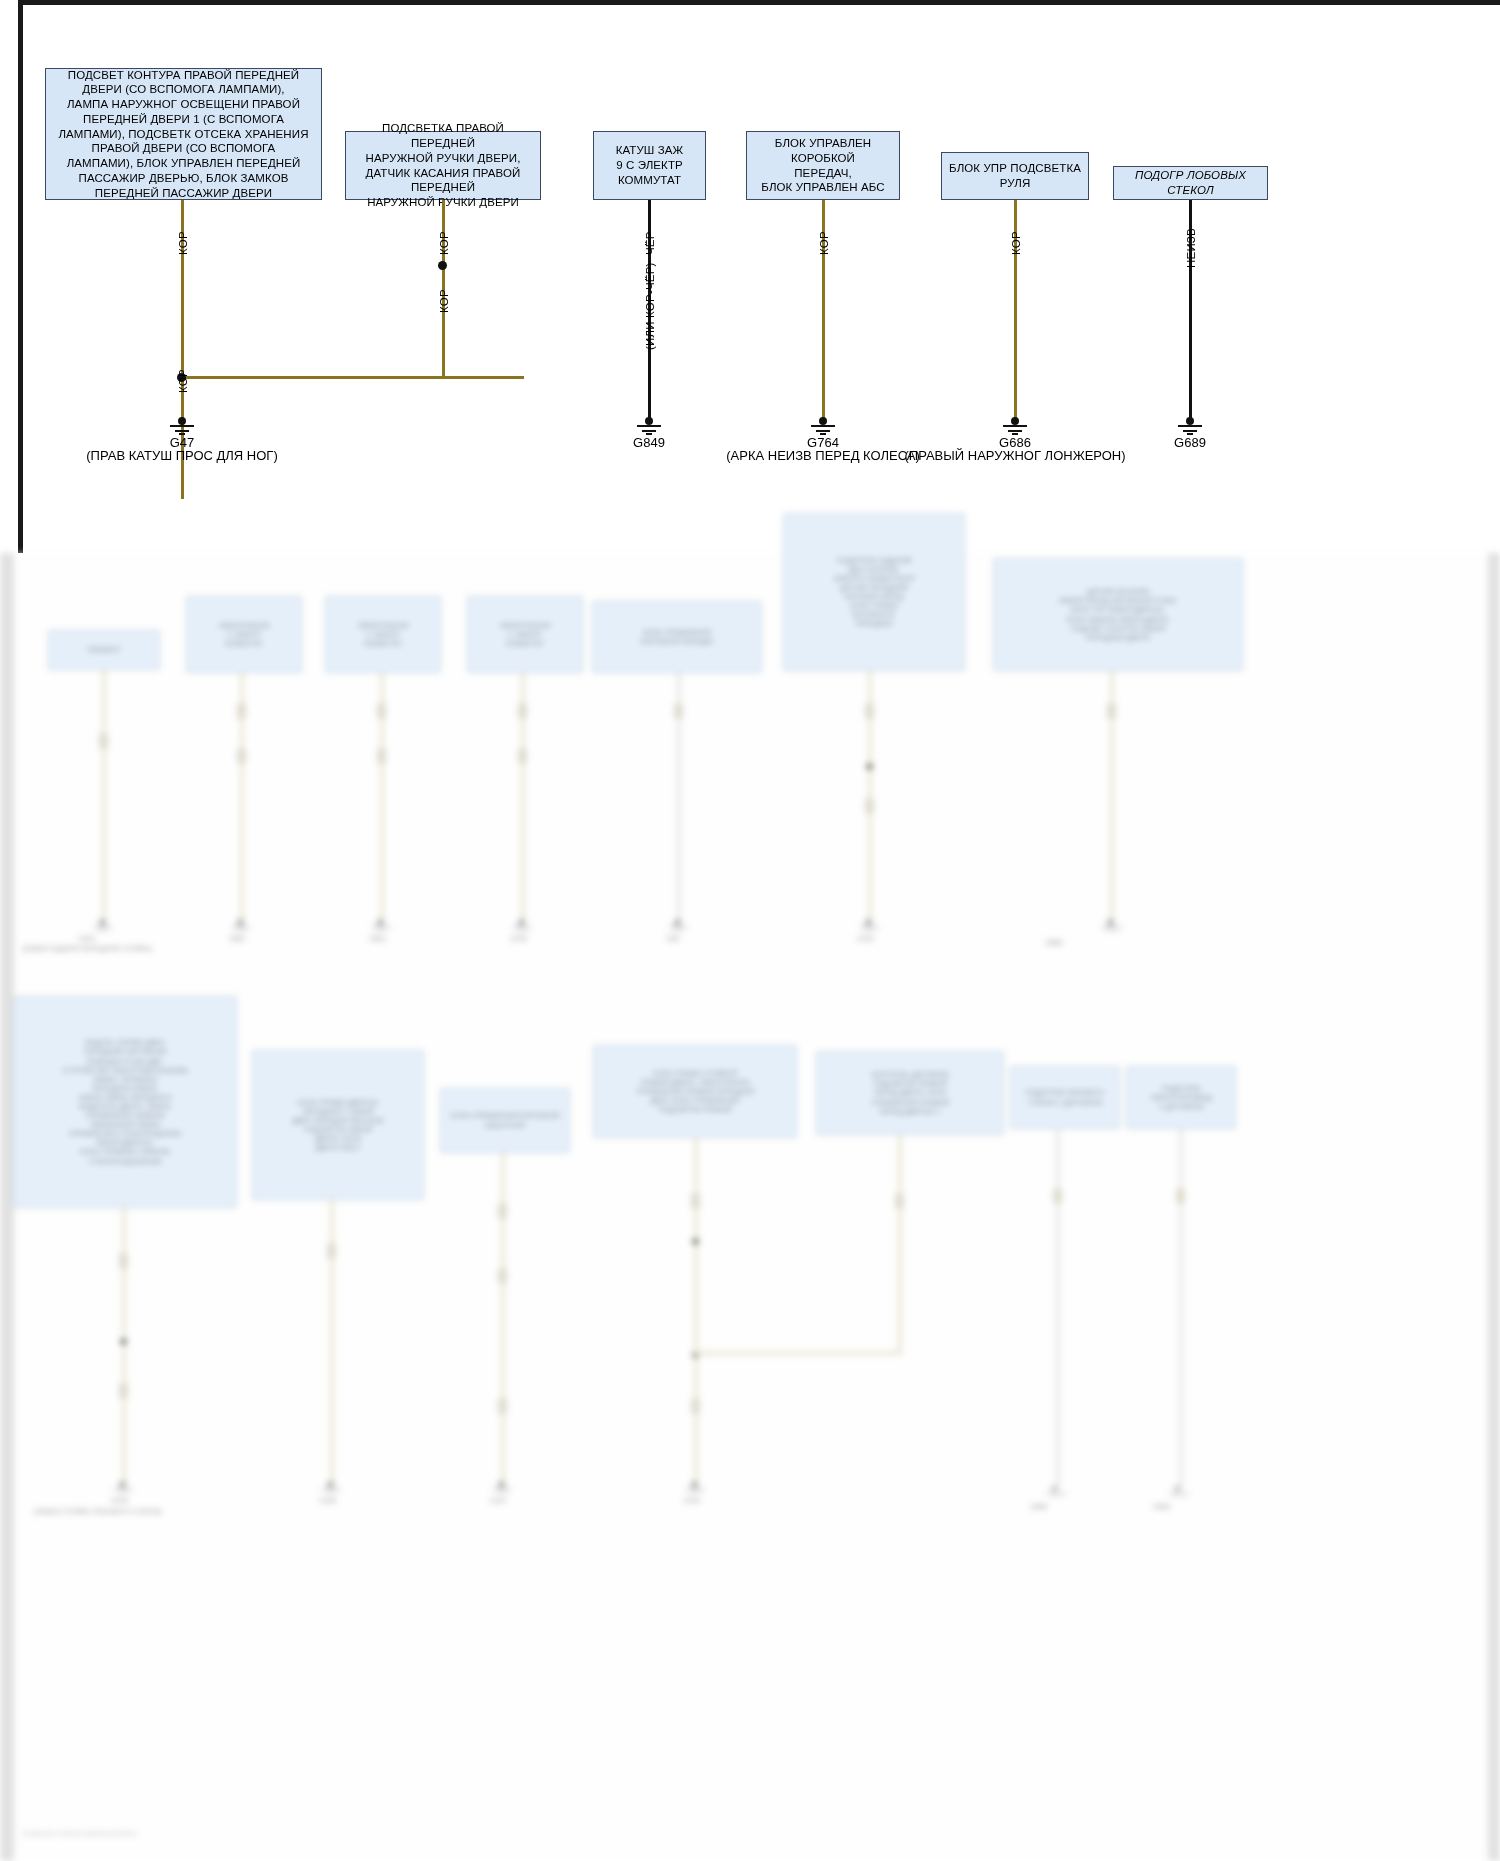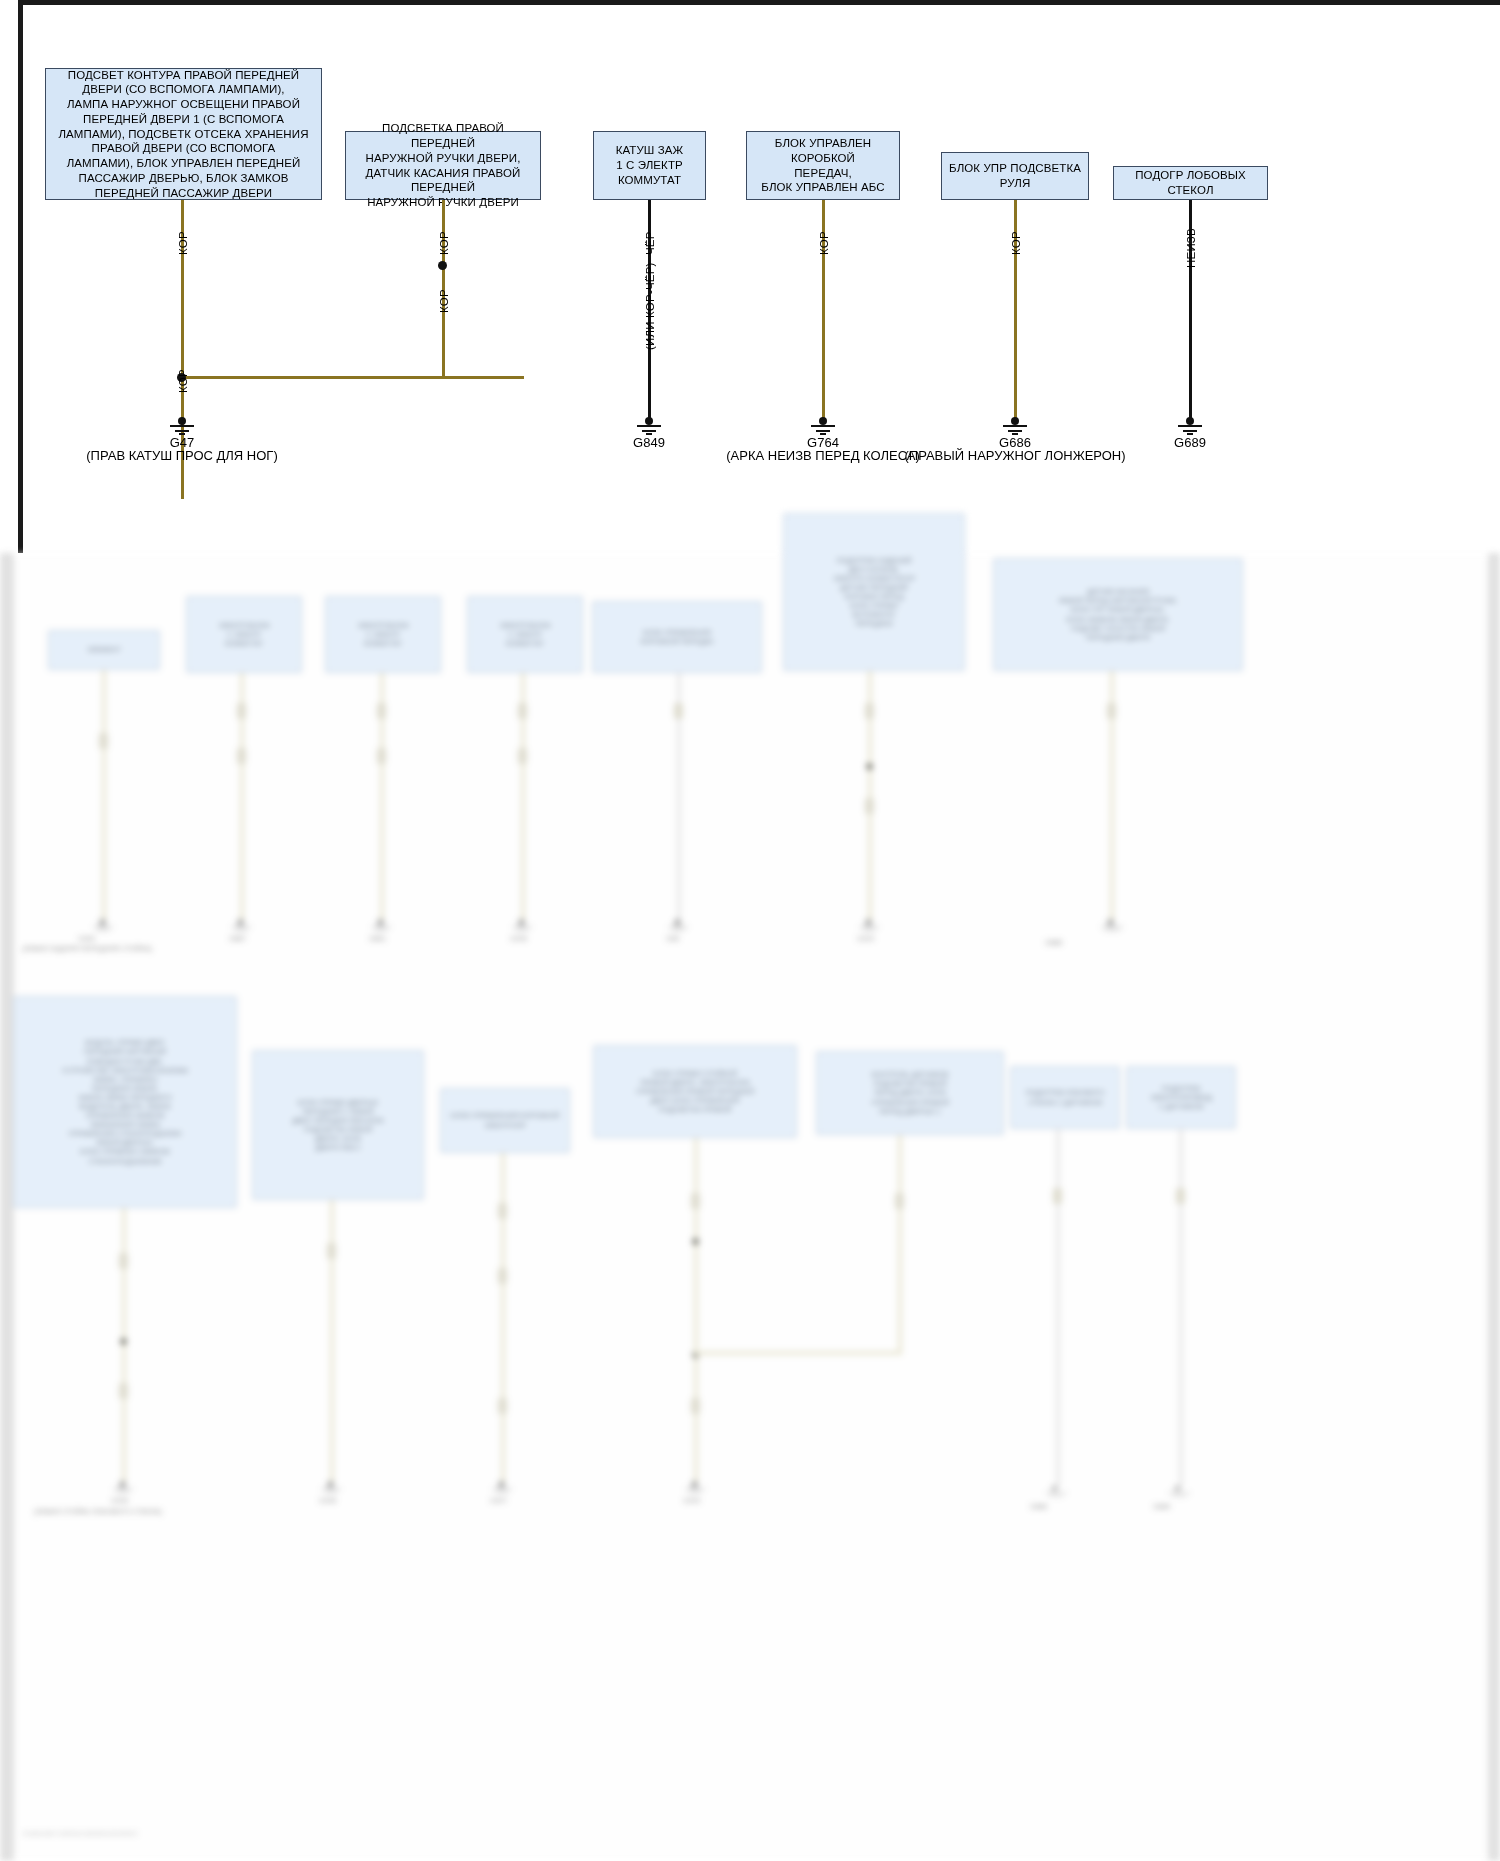--- a/index.html
+++ b/index.html
@@ -102,36 +102,36 @@
 
   <div class="node" style="left:322px;top:126px;width:196px;height:69px;">
     <span>ПОДСВЕТКА ПРАВОЙ ПЕРЕДНЕЙ
 НАРУЖНОЙ РУЧКИ ДВЕРИ,
 ДАТЧИК КАСАНИЯ ПРАВОЙ ПЕРЕДНЕЙ
 НАРУЖНОЙ РУЧКИ ДВЕРИ</span>
   </div>
 
   <div class="node" style="left:570px;top:126px;width:113px;height:69px;">
     <span>КАТУШ ЗАЖ
-1 С ЭЛЕКТР
+9 С ЭЛЕКТР
 КОММУТАТ</span>
   </div>
 
   <div class="node" style="left:723px;top:126px;width:154px;height:69px;">
     <span>БЛОК УПРАВЛЕН КОРОБКОЙ
 ПЕРЕДАЧ,
 БЛОК УПРАВЛЕН АБС</span>
   </div>
 
   <div class="node" style="left:918px;top:147px;width:148px;height:48px;">
     <span>БЛОК УПР ПОДСВЕТКА
 РУЛЯ</span>
   </div>
 
-  <div class="node" style="left:1090px;top:161px;width:155px;height:34px;">
+  <div class="node" style="left:1090px;top:161px;width:155px;height:34px;font-style:italic;">
     <span>ПОДОГР ЛОБОВЫХ СТЕКОЛ</span>
   </div>
 
   <div class="wire v" style="left:158px;top:195px;height:177px;"></div>
   <div class="wire h" style="left:158px;top:371px;width:343px;"></div>
   <div class="wire v" style="left:158px;top:371px;height:123px;"></div>
 
   <div class="wire v" style="left:419px;top:195px;height:114px;"></div>
   <div class="wire v" style="left:419px;top:309px;height:64px;"></div>
 

